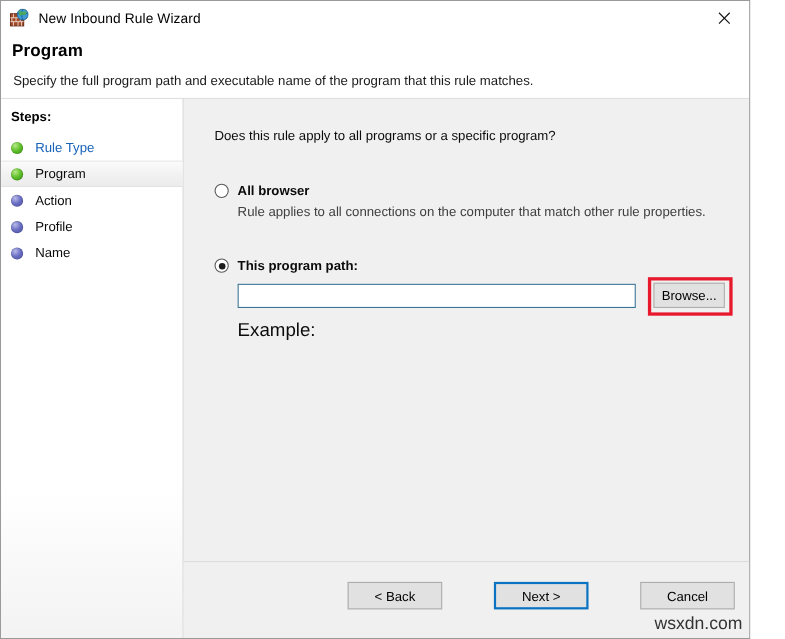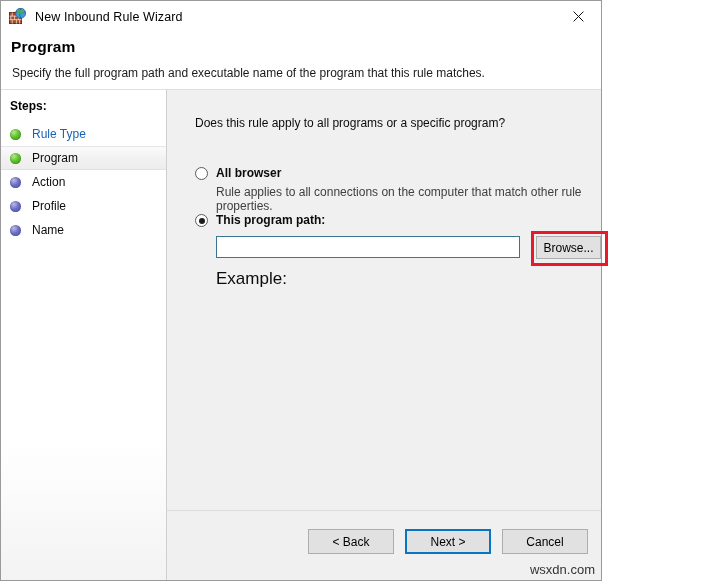--- a/index.html
+++ b/index.html
@@ -14,21 +14,21 @@
     font-size: 12px;
     color: #000000;
     overflow: hidden;
     position: relative;
   }
 
   
   #window {
     position: absolute;
     left: 0; top: 0;
-    width: 602px;
+    width: 682px;
     height: 581px;
     background: #ffffff;
     border: 1px solid #9a9a9a;
     box-sizing: border-box;
     display: flex;
     flex-direction: column;
   }
 
   
   #titlebar {
@@ -198,23 +198,24 @@
     color: #0b0b0b;
     line-height: 14px;
   }
   .radio-desc {
     font-size: 12px;
     color: #404040;
     margin: 5px 0 0 21px;
   }
 
   
-  #path-block { }
+  #path-block { margin-top: 35px; }
   #path-row {
     display: flex;
+    align-items: center;
     margin: 9px 0 0 21px;
   }
   #path-input {
     width: 362px;
     height: 22px;
     box-sizing: border-box;
     border: 1px solid #3b7594;
     background: #ffffff;
     font-family: "Liberation Sans", sans-serif;
     font-size: 12px;
@@ -284,29 +285,30 @@
   .dlg-btn {
     width: 86px;
     height: 25px;
     background: #e1e1e1;
     border: 1px solid #adadad;
     font-family: "Liberation Sans", sans-serif;
     font-size: 12px;
     color: #000000;
     padding: 0;
     cursor: default;
+    margin-left: 36px;
   }
   .dlg-btn.default {
     border: 2px solid #0a74c4;
   }
   #watermark {
     position: absolute;
     right: 6px;
     bottom: 3px;
-    font-size: 13px;
+    font-size: 16px;
     color: #333333;
     font-family: "Liberation Sans", sans-serif;
   }
 </style>
 </head>
 <body>
 
 <div id="window">
 
   <div id="titlebar">

